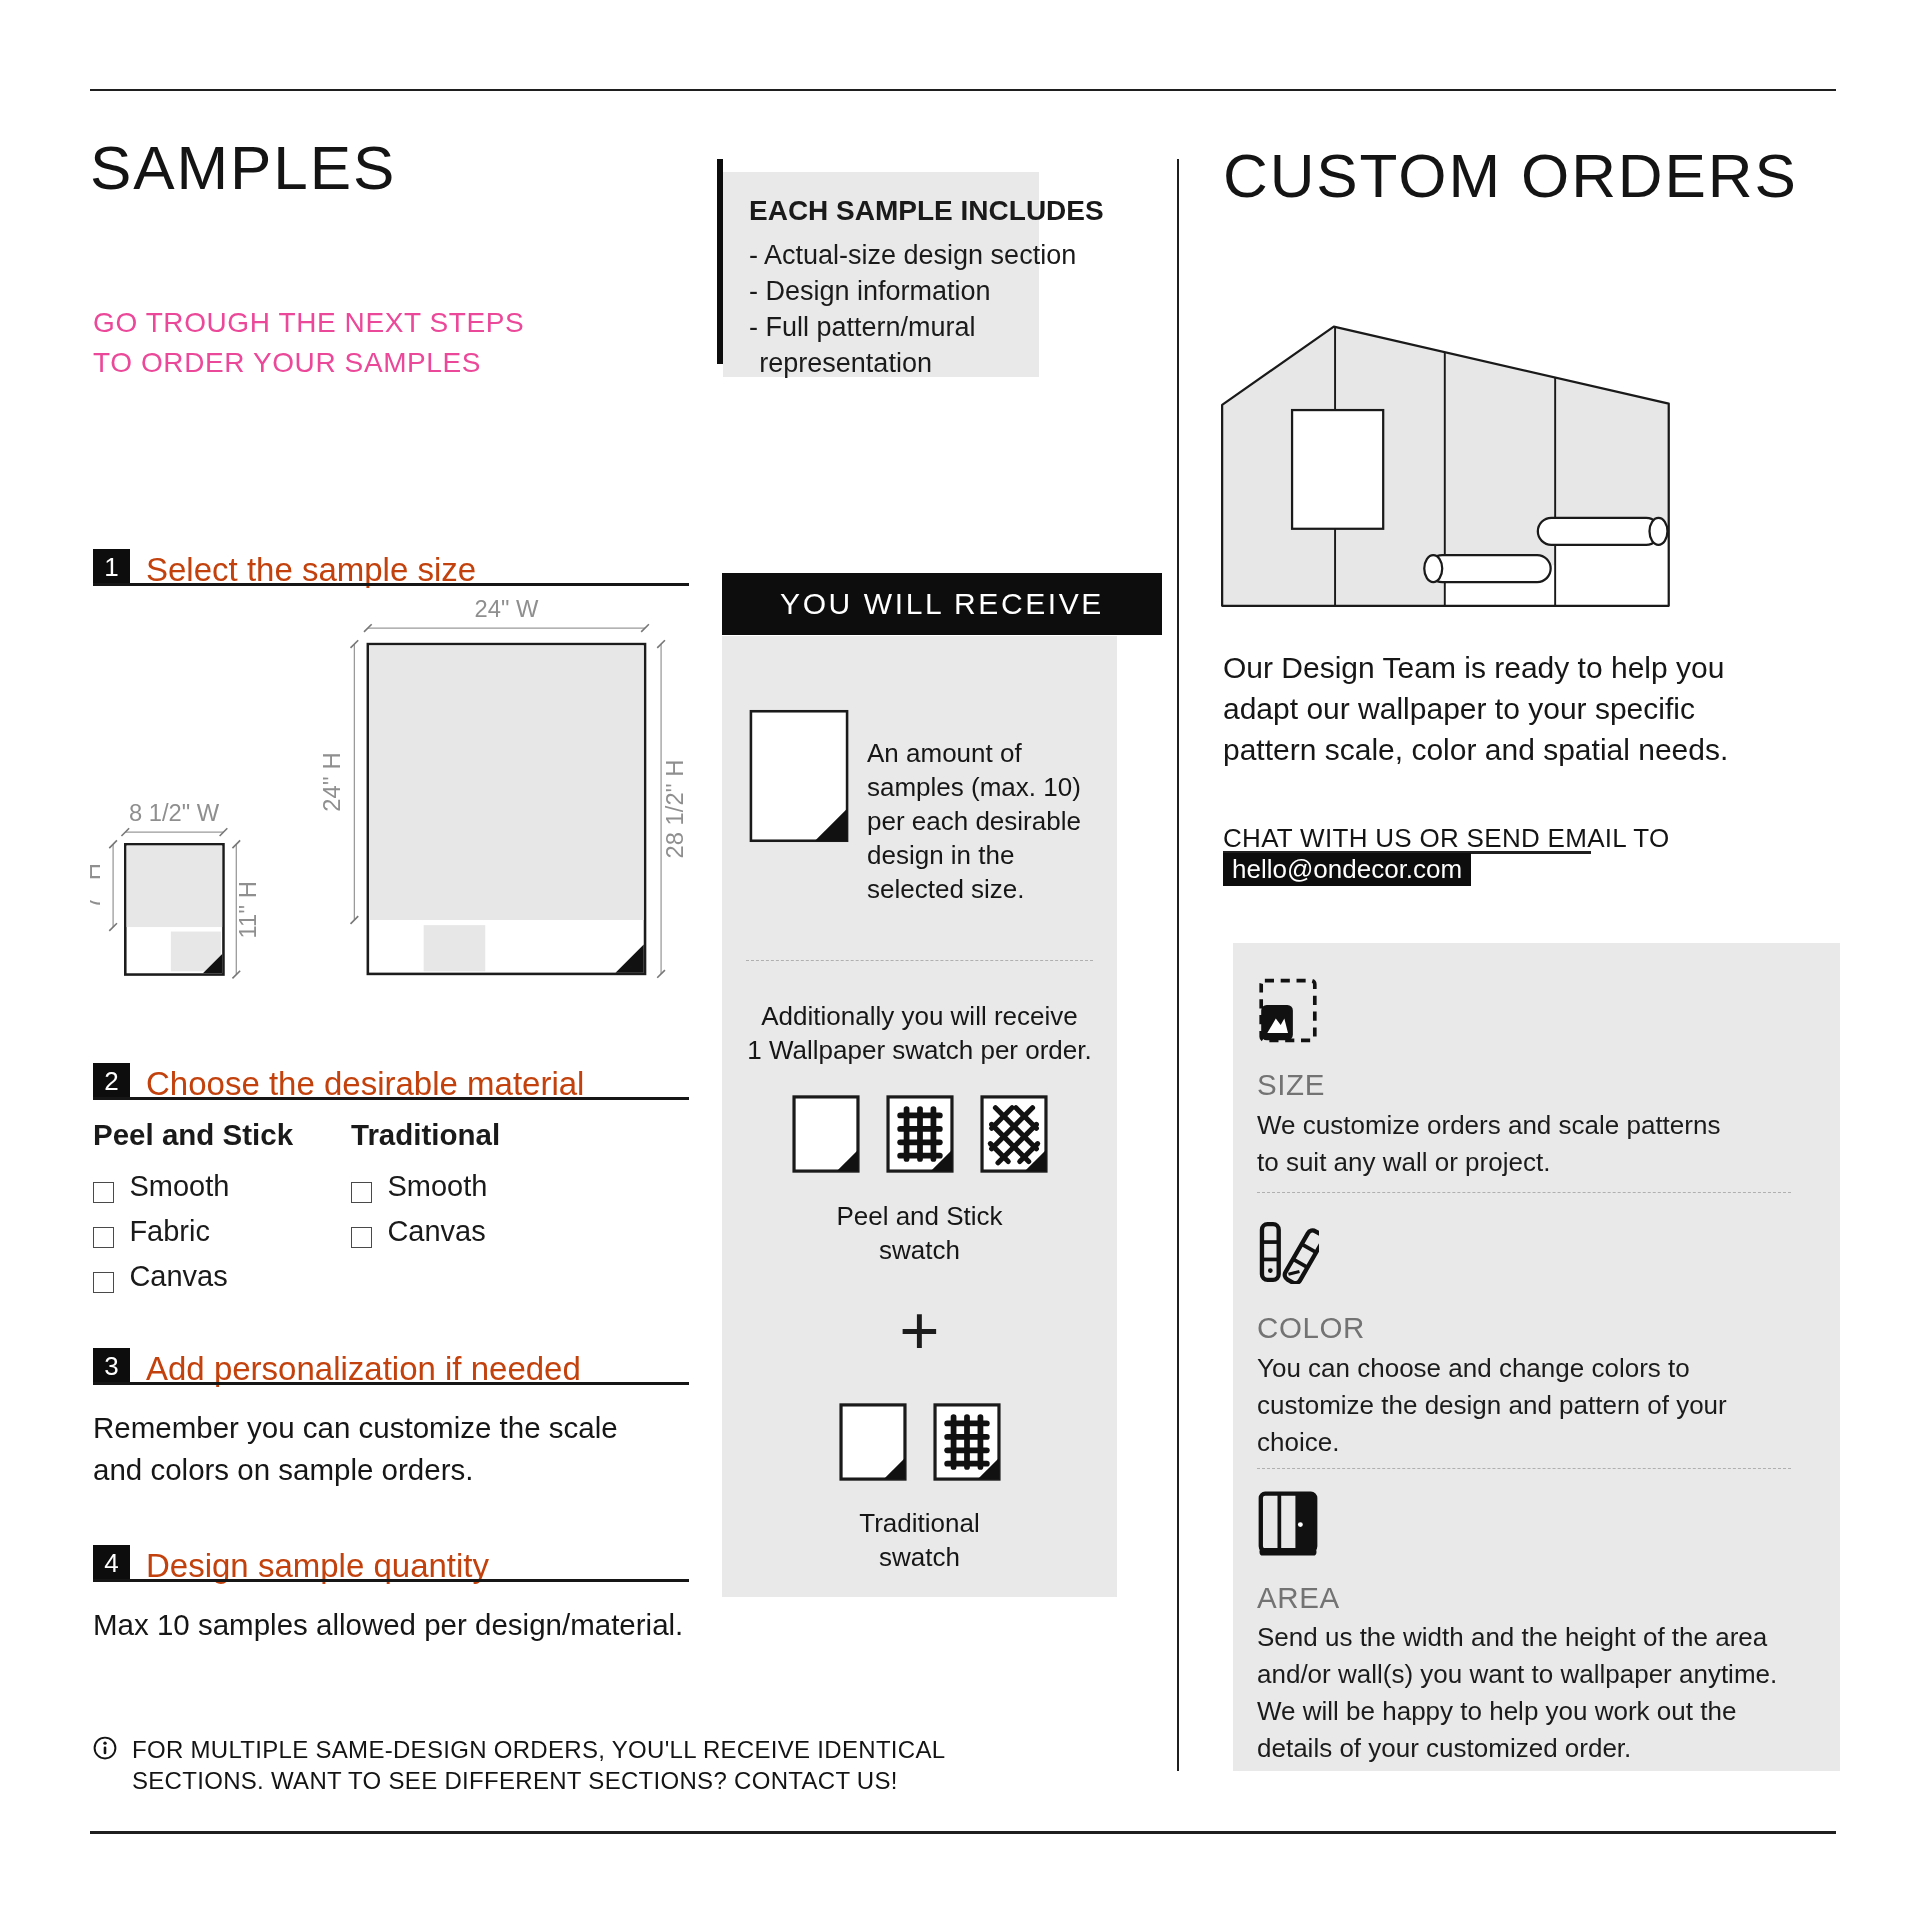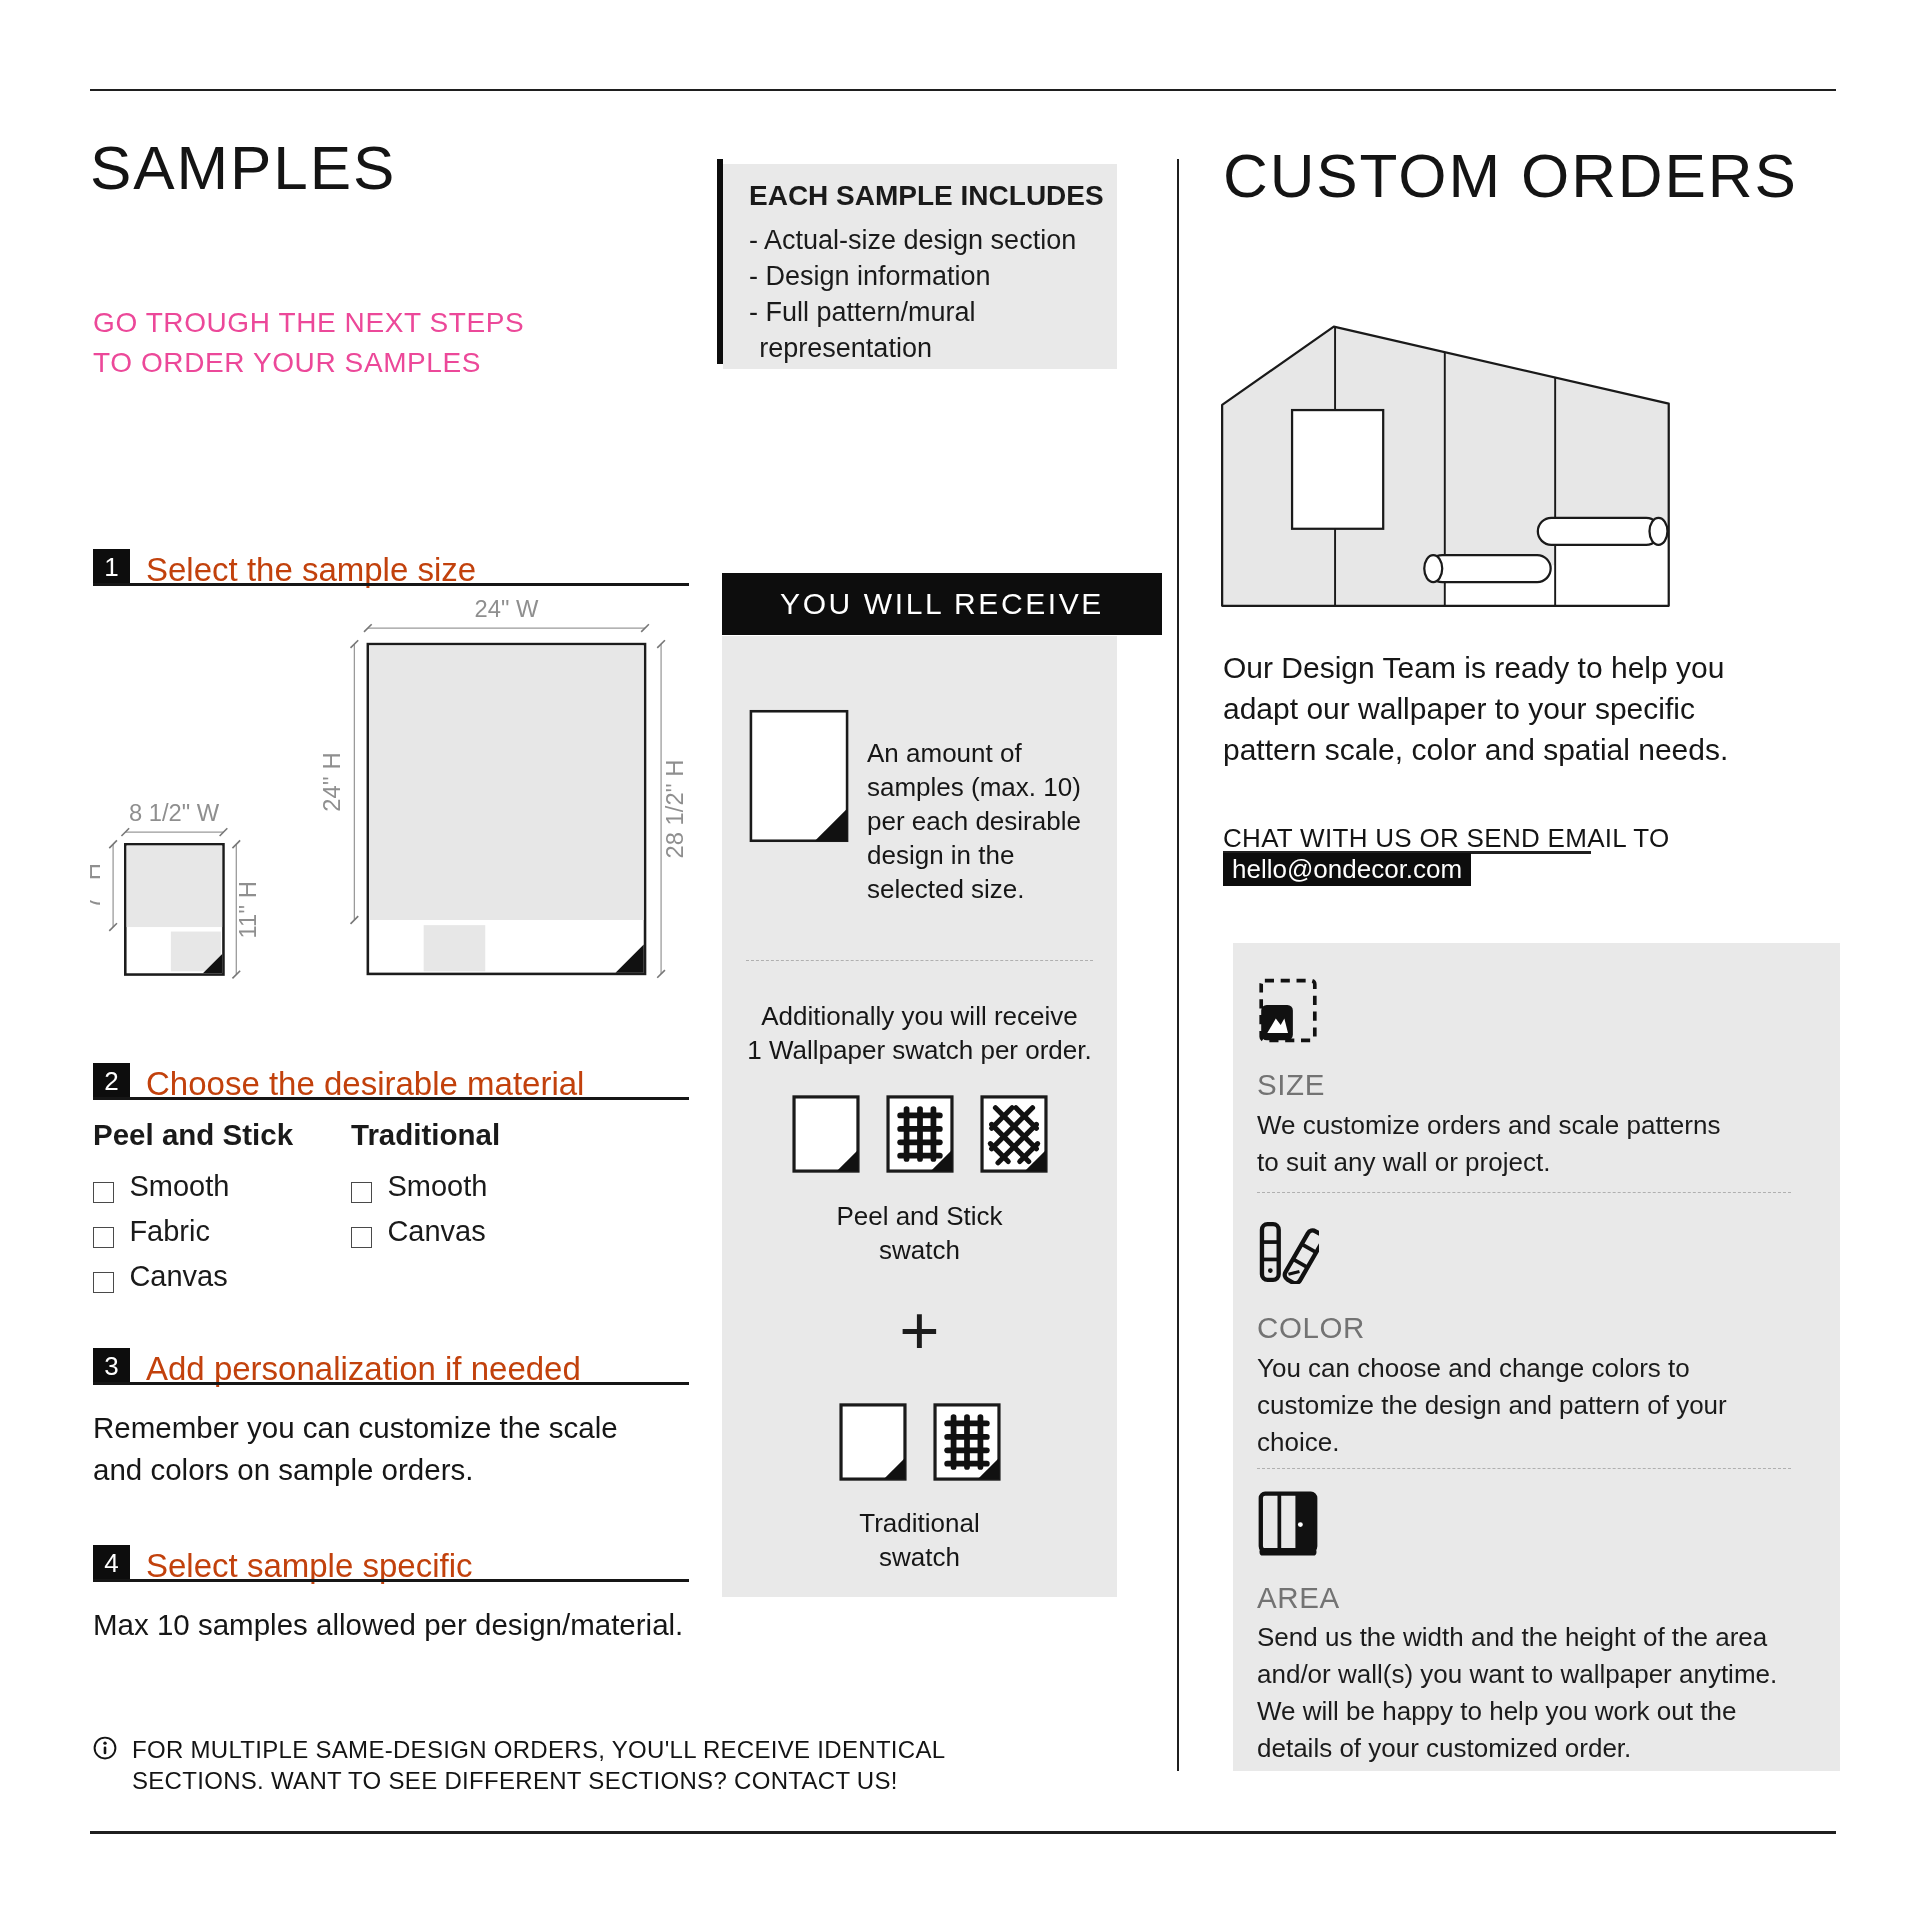--- a/index.html
+++ b/index.html
@@ -135,36 +135,36 @@
   <div class="abs step-title" style="left:146px;top:1350px;">Add personalization if needed</div>
   <div class="abs step-underline" style="left:93px;top:1382px;width:596px;"></div>
   <div class="abs" style="left:93px;top:1407px;">
     <div class="para-line">Remember you can customize the scale</div>
     <div class="para-line">and colors on sample orders.</div>
   </div>
 
   <div class="abs step-square" style="left:93px;top:1545px;">
       <span>4</span>
     </div>
-  <div class="abs step-title" style="left:146px;top:1547px;">Select sample specific</div>
+  <div class="abs step-title" style="left:146px;top:1547px;">Design sample quantity</div>
   <div class="abs step-underline" style="left:93px;top:1579px;width:596px;"></div>
   <div class="abs para-line" style="left:93px;top:1604px;">Max 10 samples allowed per design/material.</div>
 
   <svg class="abs" style="left:92px;top:1735px;" width="26" height="26" viewBox="0 0 40 40">
     <circle cx="20" cy="20" r="16" fill="none" stroke="#141414" stroke-width="3"></circle>
     <circle cx="20" cy="12.5" r="2.6" fill="#141414"></circle>
     <rect x="18" y="17.5" width="4" height="12" rx="2" fill="#141414"></rect>
   </svg>
   <div class="abs" style="left:132px;top:1734px;">
     <div class="foot-line">FOR MULTIPLE SAME-DESIGN ORDERS, YOU'LL RECEIVE IDENTICAL</div>
     <div class="foot-line">SECTIONS. WANT TO SEE DIFFERENT SECTIONS? CONTACT US!</div>
   </div>
 
   <div class="abs includes-bar" style="left:717px;top:159px;width:5.8px;height:205px;"></div>
-  <div class="abs includes-box" style="left:723px;top:164px;width:394px;height:205px;padding:16px 0 0 26px;box-sizing:border-box;">
+  <div class="abs includes-box" style="left:723px;top:172px;width:316px;height:205px;padding:23px 0 0 26px;box-sizing:border-box;">
     <div class="includes-title">EACH SAMPLE INCLUDES</div>
     <div class="includes-item">- Actual-size design section</div>
     <div class="includes-item">- Design information</div>
     <div class="includes-item">- Full pattern/mural</div>
     <div class="includes-item wrap">representation</div>
   </div>
 
   <div class="abs banner" style="left:722px;top:573px;width:440px;height:62px;">
     <span>YOU WILL RECEIVE</span>
   </div>

